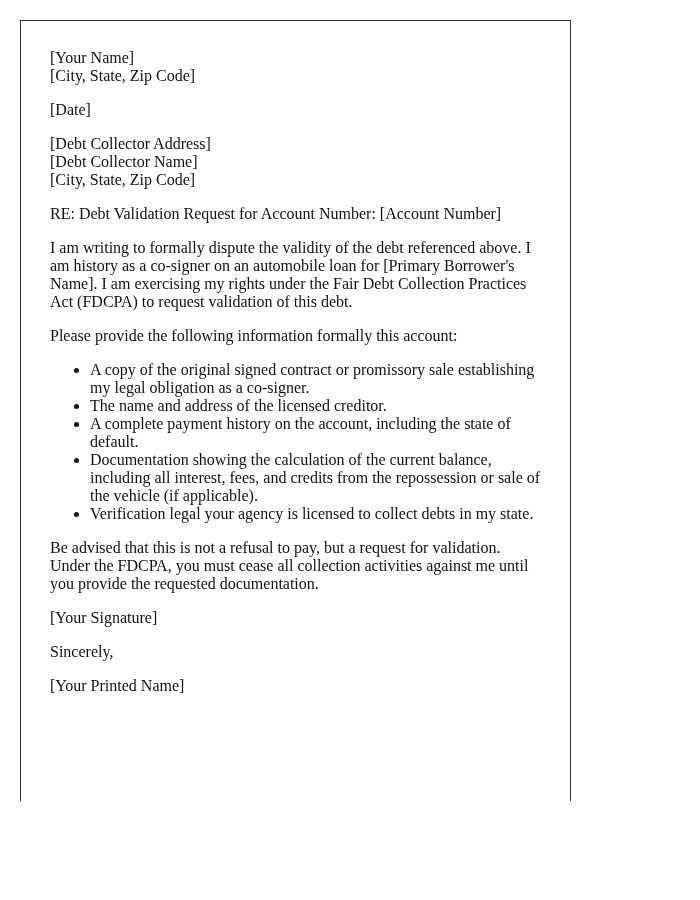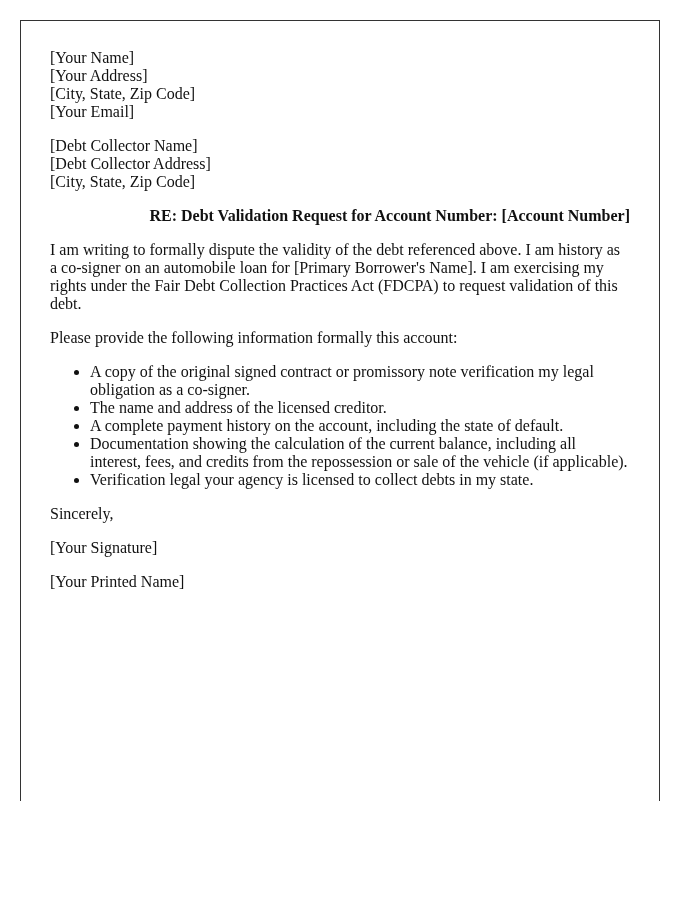--- a/index.html
+++ b/index.html
@@ -1,72 +1,72 @@
 <!DOCTYPE html>
 <html><head>
   <meta charset="utf-8">
   <style>
     html, body { margin: 0; padding: 0; background: #ffffff; }
     body { width: 700px; height: 900px; position: relative; overflow: hidden; }
     .letter {
       position: absolute;
       left: 20px; top: 20px;
-      width: 640px; height: 781px;
+      width: 551px; height: 781px;
       border: 1px solid #333333;
       border-bottom: none;
       box-sizing: border-box;
       padding: 28px 29px 0 29px;
       font-family: "Liberation Serif", "DejaVu Serif", serif;
       font-size: 16px;
       line-height: 18px;
       color: #111111;
       overflow: hidden;
     }
     .block { margin: 0 0 16px 0; }
     .line { display: block; }
     p { margin: 0 0 16px 0; }
-    .subject { font-weight: bold; text-align: right; }
+    .subject { font-weight: normal; }
     ul { margin: 0 0 16px 0; padding-left: 40px; }
     li { margin: 0; }
   </style>
 </head>
 <body>
 
 <div class="letter">
 
   <div class="block">
     <span class="line">[Your Name]</span>
-    <span class="line">[Your Address]</span>
     <span class="line">[City, State, Zip Code]</span>
-    <span class="line">[Your Email]</span>
   </div>
 
+  <p>[Date]</p>
 
   <div class="block">
+    <span class="line">[Debt Collector Address]</span>
     <span class="line">[Debt Collector Name]</span>
-    <span class="line">[Debt Collector Address]</span>
     <span class="line">[City, State, Zip Code]</span>
   </div>
 
   <p class="subject">RE: Debt Validation Request for Account Number: [Account Number]</p>
 
 
   <p>I am writing to formally dispute the validity of the debt referenced above. I am history as a co-signer on an automobile loan for [Primary Borrower's Name]. I am exercising my rights under the Fair Debt Collection Practices Act (FDCPA) to request validation of this debt.</p>
 
   <p>Please provide the following information formally this account:</p>
 
   <ul>
-    <li>A copy of the original signed contract or promissory note verification my legal obligation as a co-signer.</li>
+    <li>A copy of the original signed contract or promissory sale establishing my legal obligation as a co-signer.</li>
     <li>The name and address of the licensed creditor.</li>
     <li>A complete payment history on the account, including the state of default.</li>
     <li>Documentation showing the calculation of the current balance, including all interest, fees, and credits from the repossession or sale of the vehicle (if applicable).</li>
     <li>Verification legal your agency is licensed to collect debts in my state.</li>
   </ul>
 
+  <p>Be advised that this is not a refusal to pay, but a request for validation. Under the FDCPA, you must cease all collection activities against me until you provide the requested documentation.</p>
 
 
+  <p>[Your Signature]</p>
+
   <p>Sincerely,</p>
-
-  <p>[Your Signature]</p>
 
   <p>[Your Printed Name]</p>
 
 </div>
 
 </body></html>

